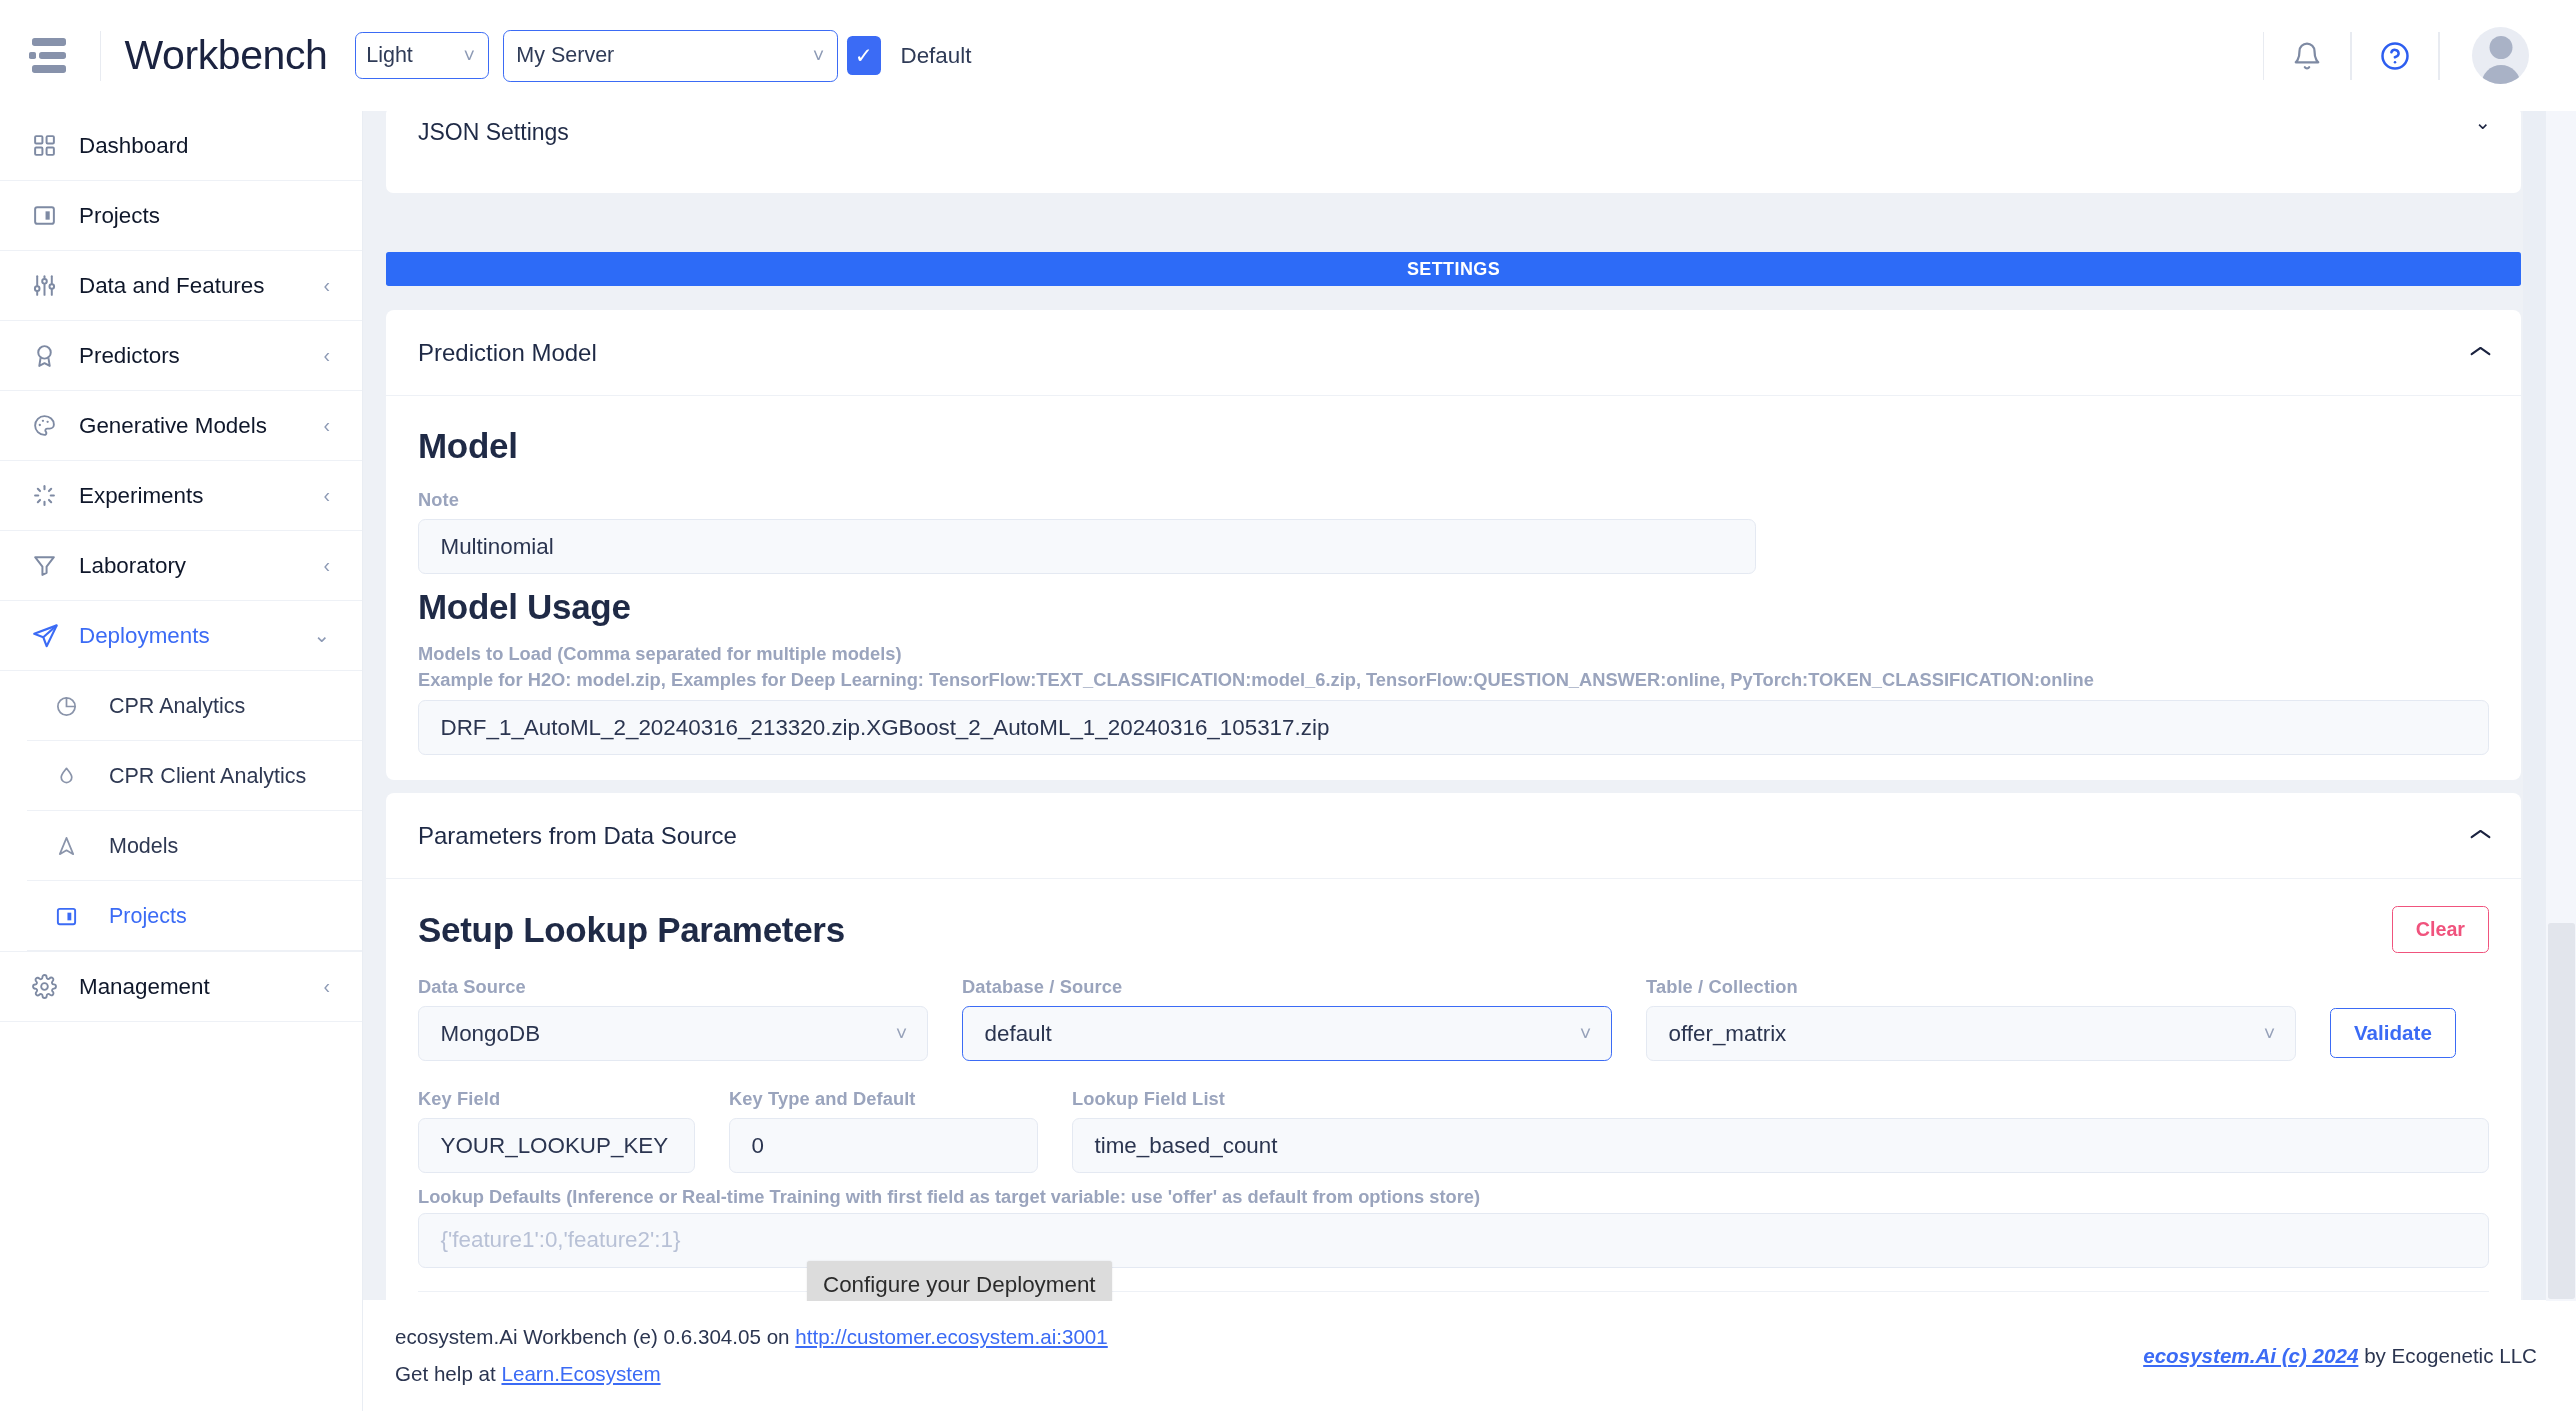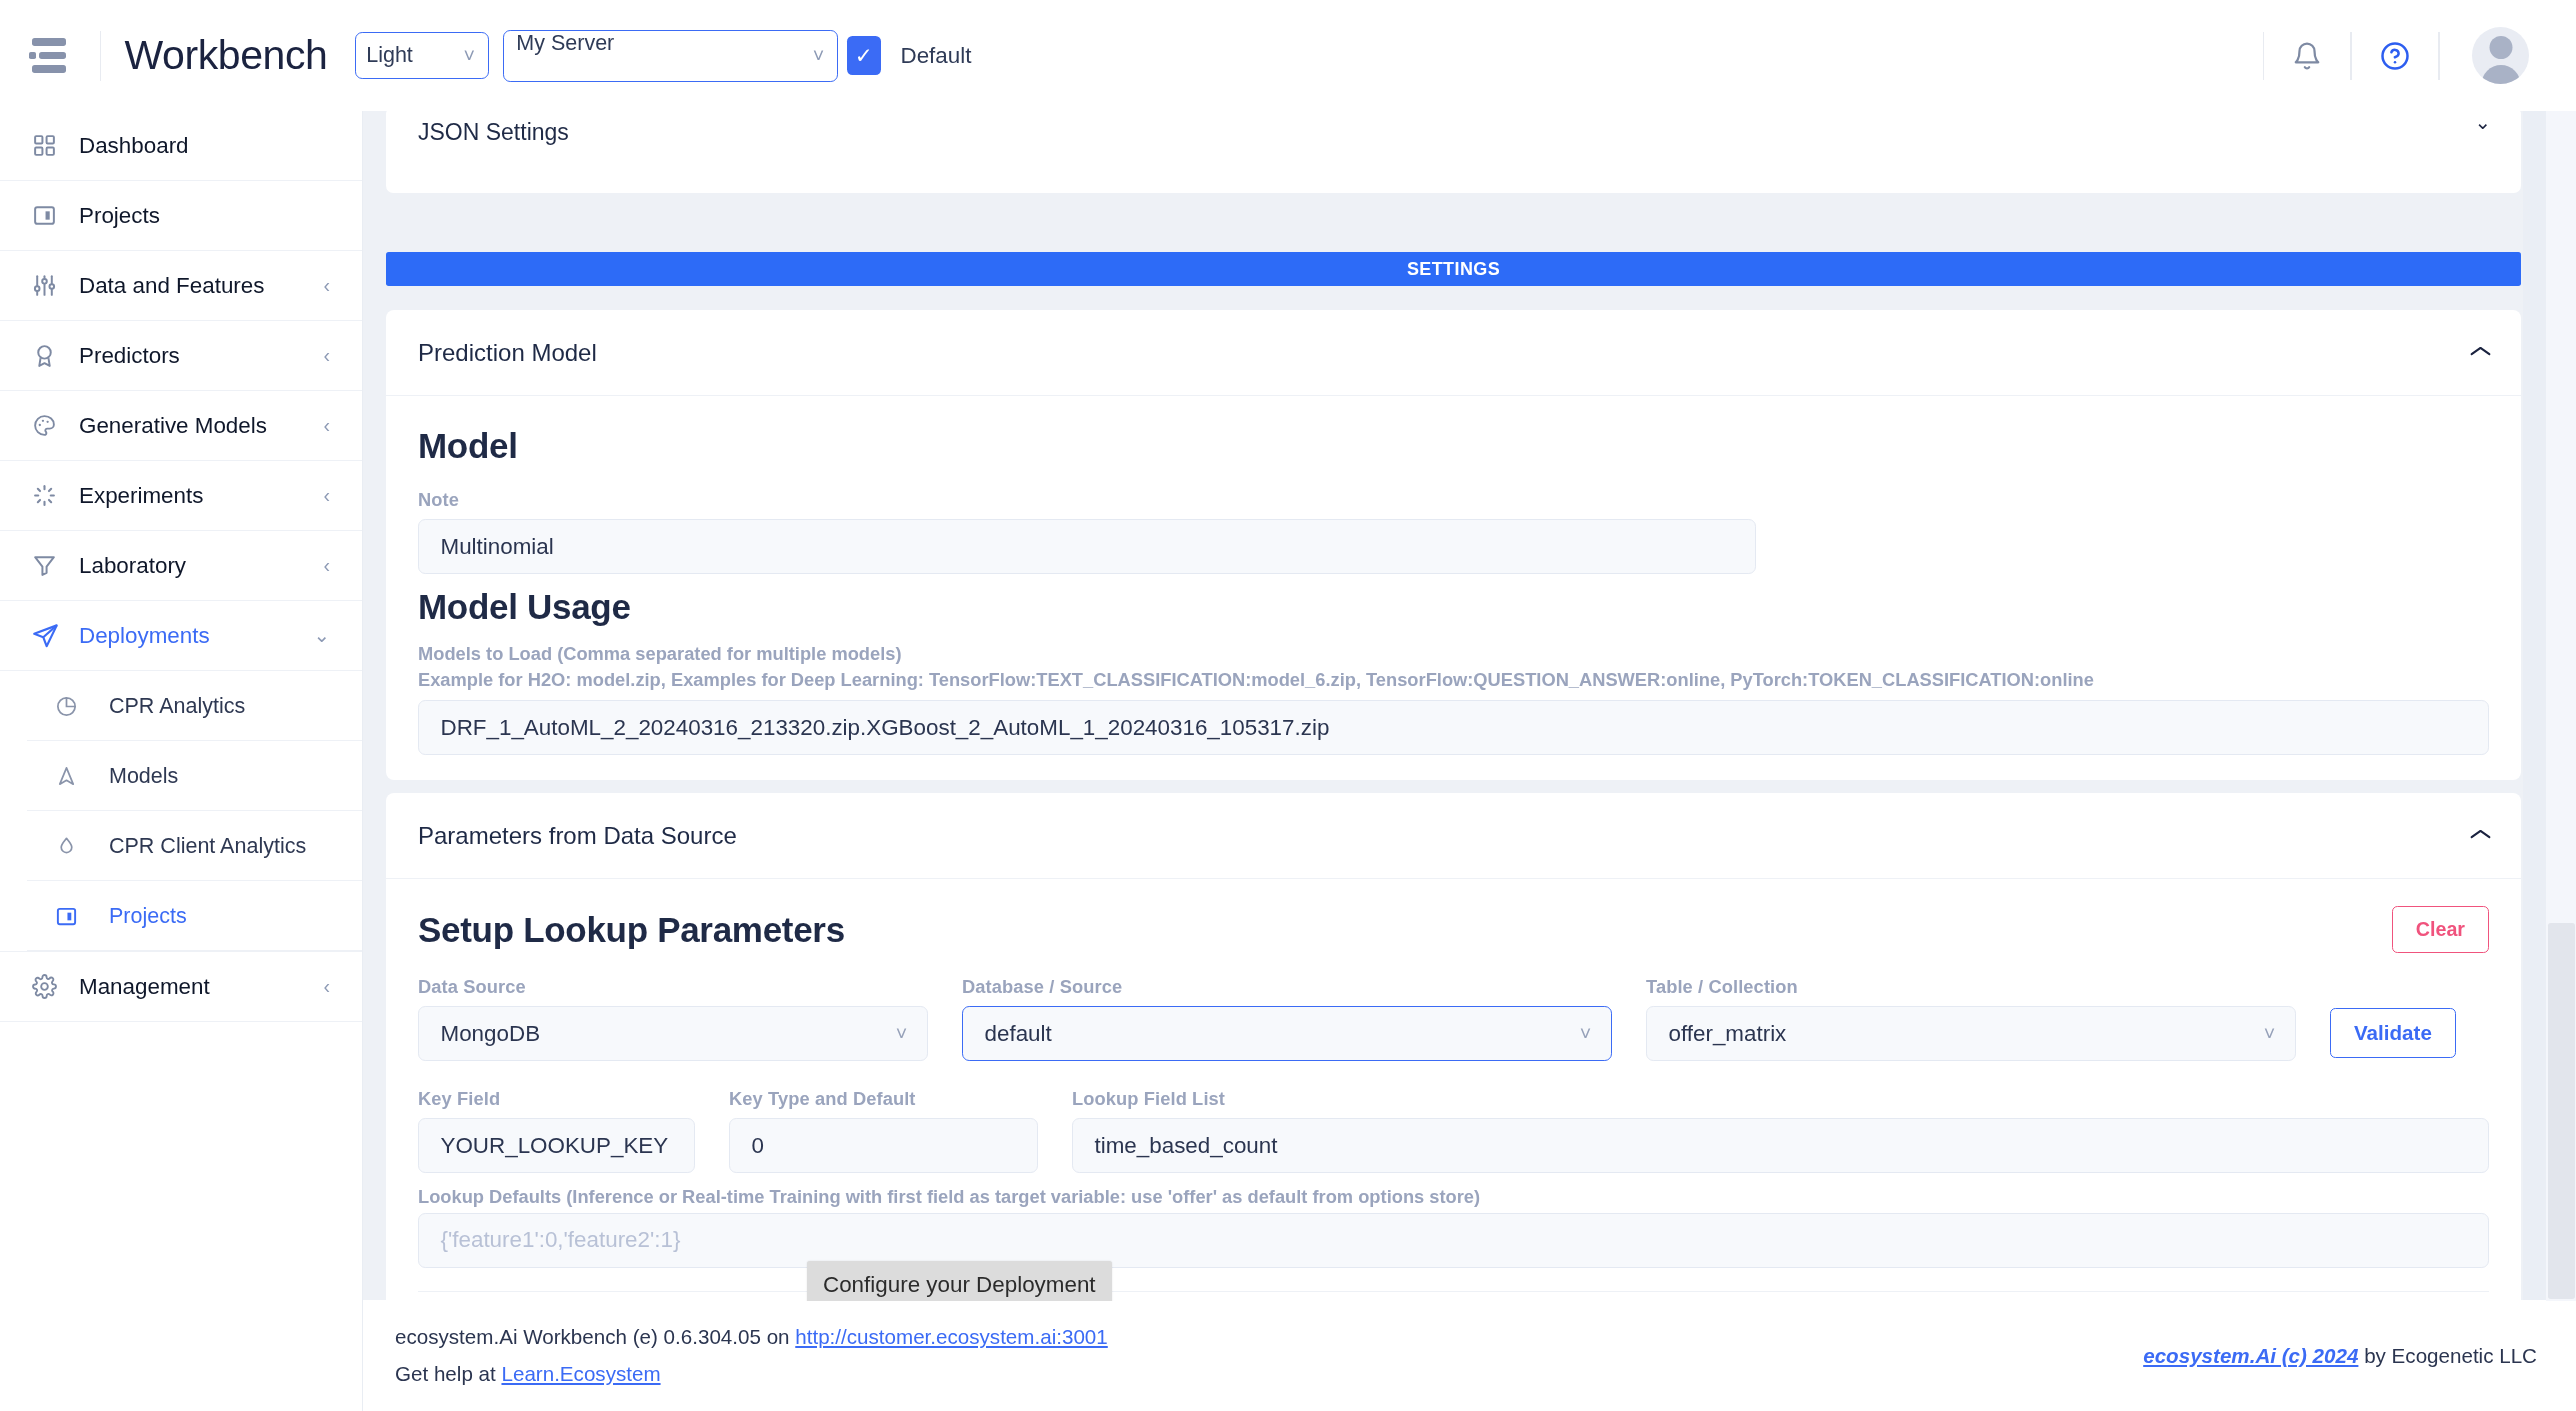--- a/index.html
+++ b/index.html
@@ -29,21 +29,21 @@
   .brand { font-size: 41px; font-weight: 400; color: #1b2340; letter-spacing: -0.4px;
     font-family: "Liberation Sans", sans-serif; }
   .theme-select {
     margin-left: 27px; width: 134px; height: 47px; border: 1.3px solid #3b6bf5;
     border-radius: 7.2px; background: #fff; display: flex; align-items: center;
     padding: 0 10.7px; position: relative; cursor: pointer;
   }
   .theme-select .val { font-size: 21.5px; color: #2f3b57; }
   .server-select {
     margin-left: 14.3px; width: 335px; height: 52px; border: 1.3px solid #3b6bf5;
-    border-radius: 7.2px; background: #fff; display: flex; align-items: flex-start;
+    border-radius: 7.2px; background: #fff; display: flex; align-items: center;
     padding: 0 12.5px; position: relative; cursor: pointer;
   }
   .server-select .val { font-size: 21.5px; color: #2f3b57; }
   .chev-sel { position: absolute; right: 12.5px; top: 50%; transform: translateY(-50%);
     color: #8d9ab5; font-size: 19.7px; line-height: 1; }
   .srv-check {
     margin-left: 9px; width: 34px; height: 39px; background: #3b6bf5;
     border-radius: 5.4px; color:#fff; display:flex; align-items:center;
     justify-content:center; font-size: 21.5px; cursor: pointer;
   }
@@ -341,32 +341,32 @@
           <svg width="23" height="23" viewBox="0 0 24 24" fill="none" stroke="currentColor" stroke-width="1.8">
             <path d="M21 12a9 9 0 1 1-9-9"></path>
               <path d="M12 3v9h9a9 9 0 0 0-9-9z"></path>
           </svg>
         </span>
         <span class="lbl">CPR Analytics</span>
       </div>
       <div class="sub-item">
         <span class="ico">
           <svg width="23" height="23" viewBox="0 0 24 24" fill="none" stroke="currentColor" stroke-width="1.8" stroke-linejoin="round">
+            <path d="M12 3.5c3 3.8 5.5 6.3 5.5 9.3a5.5 5.5 0 1 1-11 0c0-3 2.5-5.5 5.5-9.3z"></path>
+          </svg>
+        </span>
+        <span class="lbl">CPR Client Analytics</span>
+      </div>
+      <div class="sub-item">
+        <span class="ico">
+          <svg width="23" height="23" viewBox="0 0 24 24" fill="none" stroke="currentColor" stroke-width="1.8" stroke-linejoin="round">
             <path d="M12 3l7 17-7-4-7 4z"></path>
           </svg>
         </span>
         <span class="lbl">Models</span>
-      </div>
-      <div class="sub-item">
-        <span class="ico">
-          <svg width="23" height="23" viewBox="0 0 24 24" fill="none" stroke="currentColor" stroke-width="1.8" stroke-linejoin="round">
-            <path d="M12 3.5c3 3.8 5.5 6.3 5.5 9.3a5.5 5.5 0 1 1-11 0c0-3 2.5-5.5 5.5-9.3z"></path>
-          </svg>
-        </span>
-        <span class="lbl">CPR Client Analytics</span>
       </div>
       <div class="sub-item active">
         <span class="ico">
           <svg width="23" height="23" viewBox="0 0 24 24" fill="none" stroke="currentColor" stroke-width="2">
             <rect x="3" y="4" width="18" height="16" rx="2"></rect>
               <rect x="13" y="8" width="4" height="8" fill="currentColor" stroke="none"></rect>
           </svg>
         </span>
         <span class="lbl">Projects</span>
       </div>

